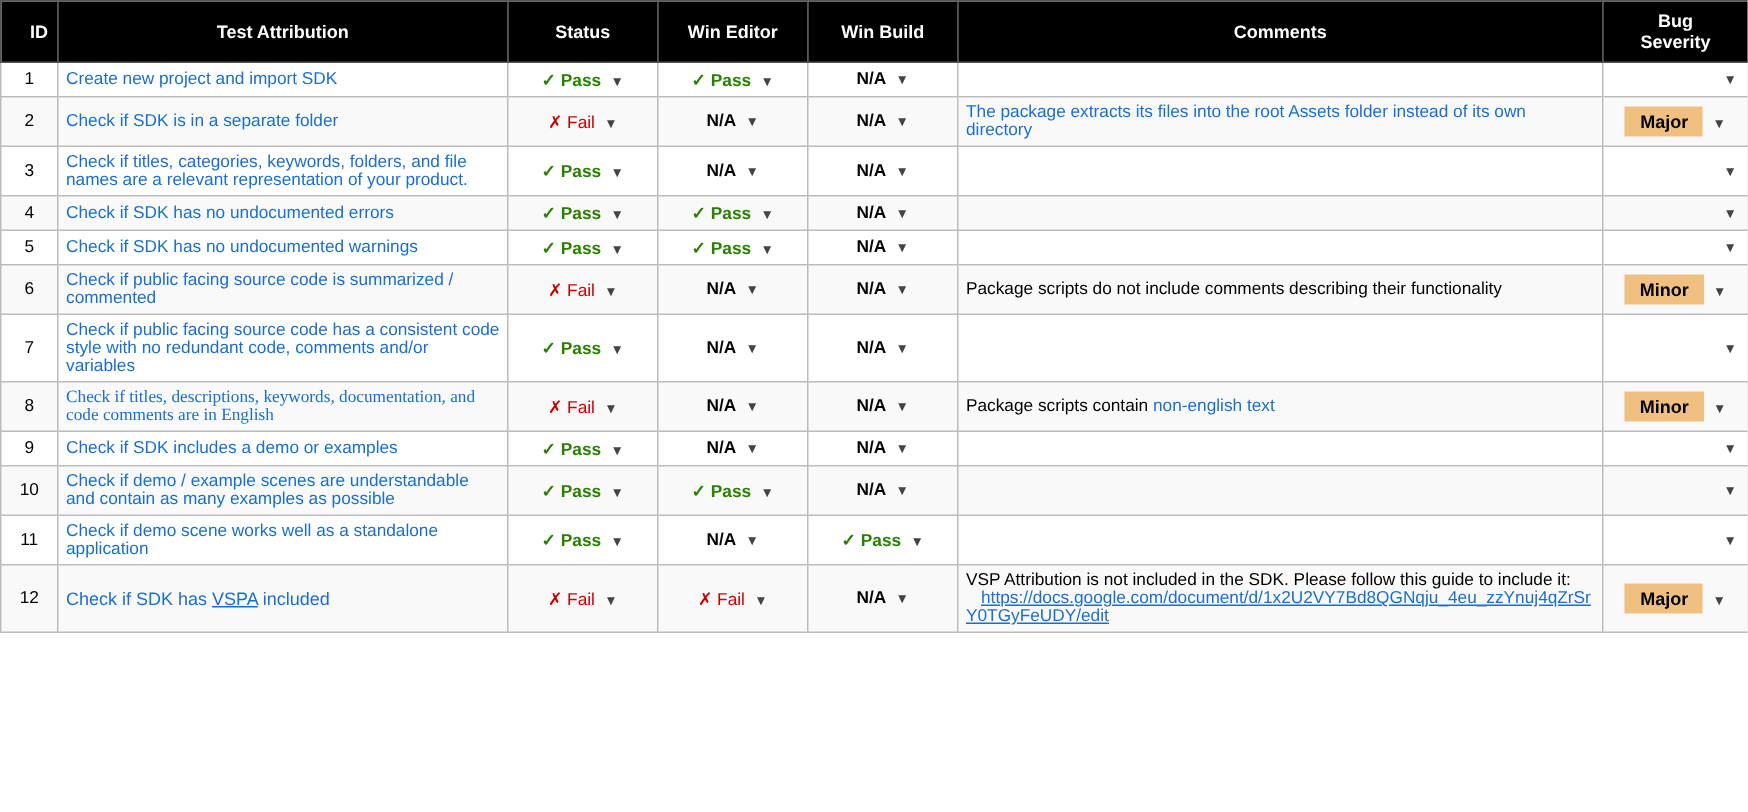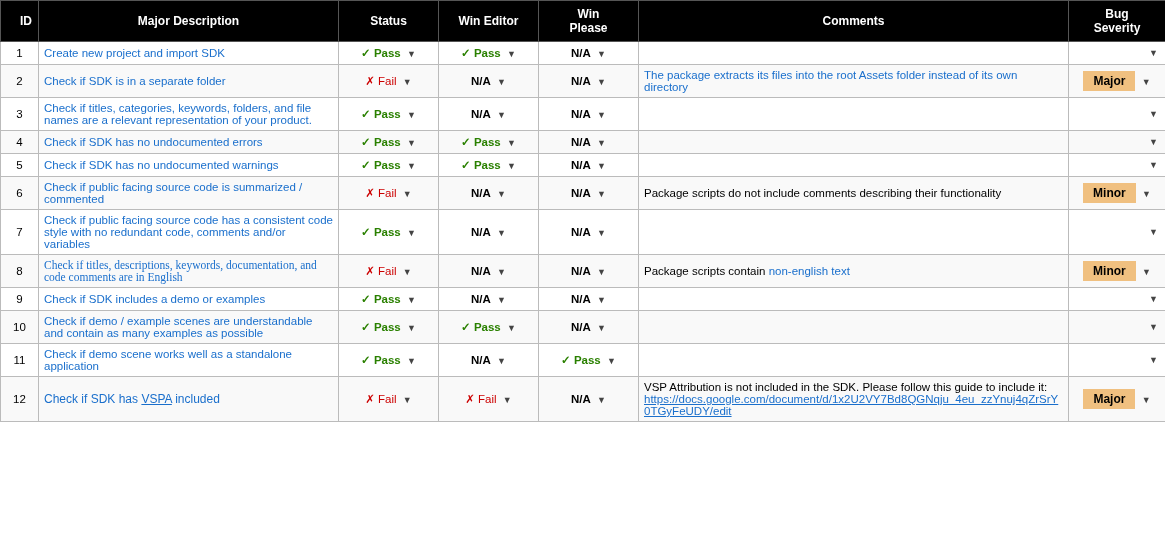--- a/index.html
+++ b/index.html
@@ -52,21 +52,21 @@
     
     .status-cell { text-align: center; white-space: nowrap; }
     .win-editor-cell { text-align: center; white-space: nowrap; }
     .win-build-cell { text-align: center; white-space: nowrap; }
     
     .pass { color: #2a8000; font-weight: bold; }
     .fail { color: #cc0000; font-weight: normal; }
     .na { color: #000; font-weight: bold; }
     
     .comment-cell { color: #000; font-size: 11.5px; }
-    .comment-cell a { color: #1a6fcc; }
+    .comment-cell a { color: #1a6fcc; margin-left: 10px; }
     
     .bug-severity-td { text-align: center; }
     .arrow-down { display: inline-block; font-size: 9px; color: #444; margin-left: 3px; cursor: pointer; }
   </style>
 </head>
 <body>
 
 <div class="table-container">
   <table>
     <colgroup>
@@ -74,24 +74,24 @@
       <col class="desc">
       <col class="status">
       <col class="win-editor">
       <col class="win-build">
       <col class="comments">
       <col class="bug-severity">
     </colgroup>
     <thead>
       <tr>
         <th>ID</th>
-        <th>Major Description</th>
+        <th>Test Attribution</th>
         <th>Status</th>
         <th>Win Editor</th>
-        <th>Win Please</th>
+        <th>Win Build</th>
         <th>Comments</th>
         <th>Bug Severity</th>
       </tr>
     </thead>
     <tbody id="table-body">
 
     <tr>
           <td class="id-cell">1</td>
           <td style="color: rgb(26, 111, 204); font-size: 11.5px;">Create new project and import SDK</td>
           <td class="status-cell"><span class="pass">✓ Pass</span> <span class="arrow-down">▼</span></td>

